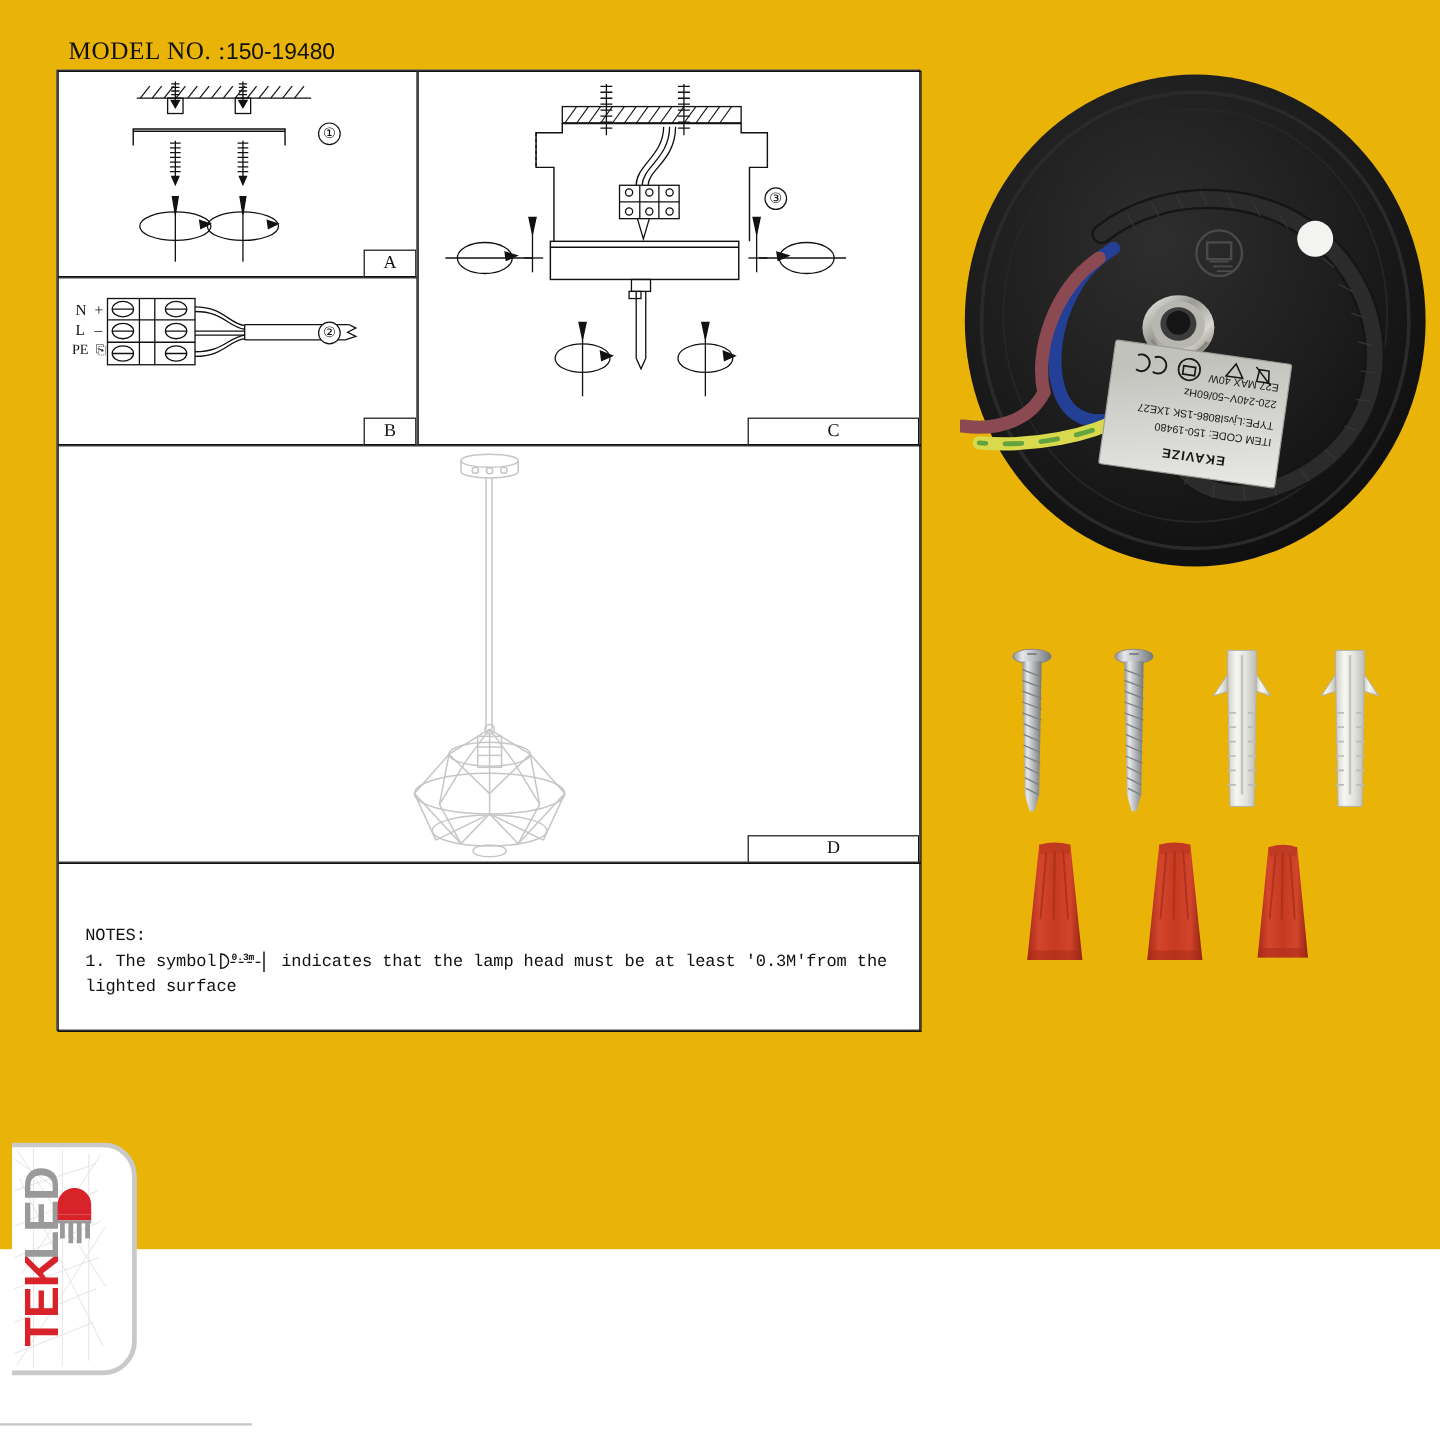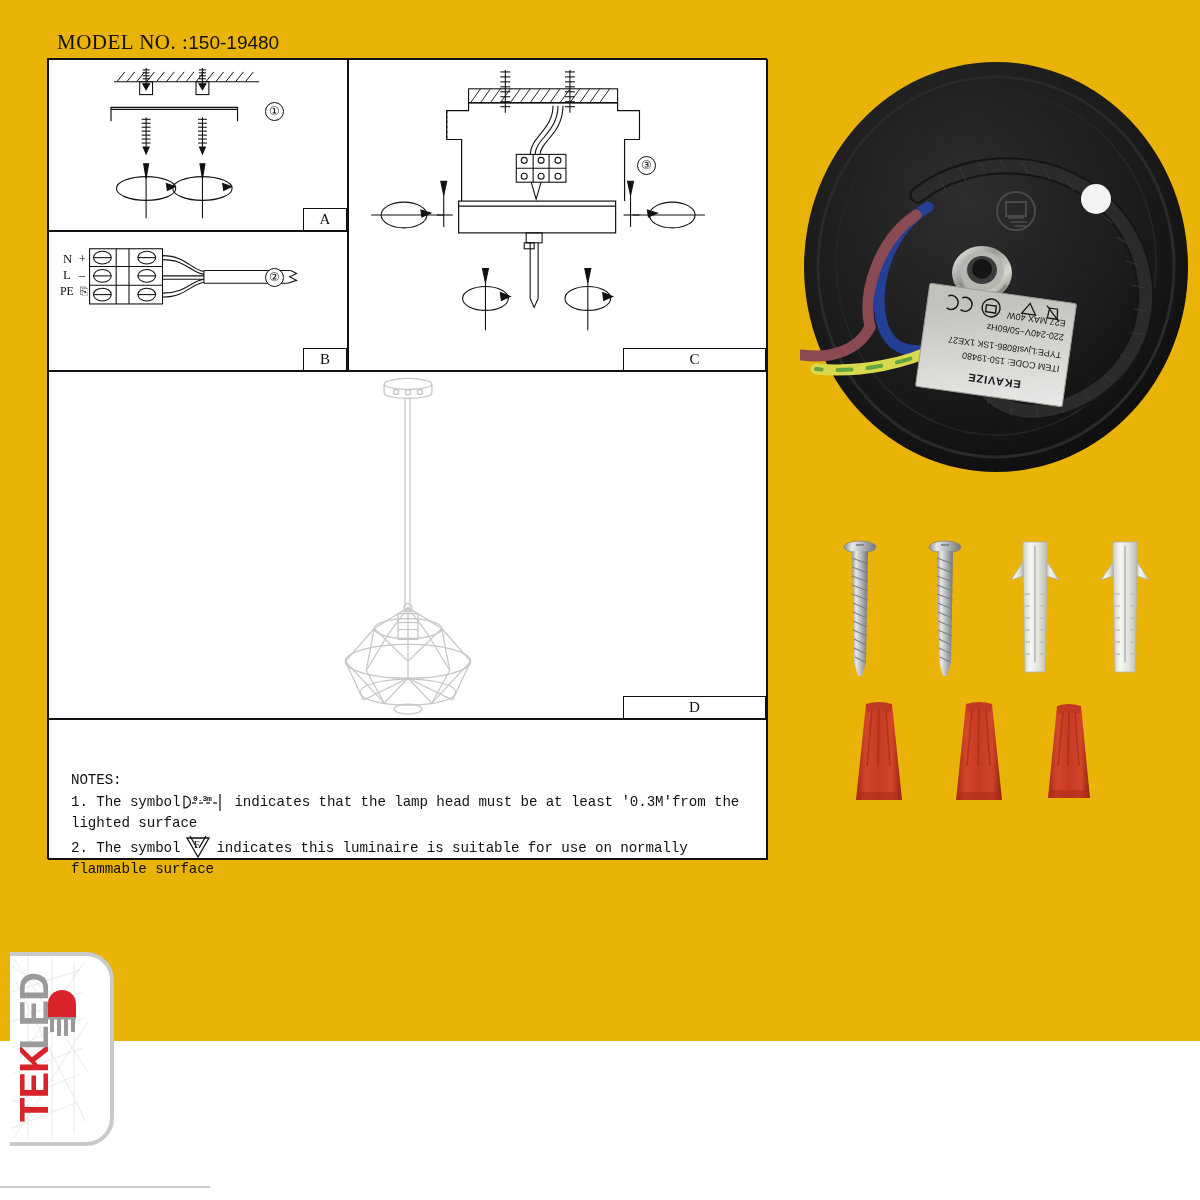--- a/index.html
+++ b/index.html
@@ -499,31 +499,20 @@
                   <line x1="11" y1="10" x2="15" y2="10"></line>
                   <line x1="18" y1="10" x2="22" y2="10"></line>
                   <line x1="25" y1="10" x2="29" y2="10"></line>
                   <line x1="32" y1="10" x2="36" y2="10"></line>
                   <line x1="39" y1="1" x2="39" y2="18"></line>
                 </g>
                 <text x="12" y="8" font-family="Liberation Mono, monospace" font-size="8" fill="#111">0.3m</text>
               </svg></span><span>indicates that the lamp head must be at least '0.3M'from the lighted surface</span>
         </div>
 
-        <div class="note-wrap">
-          <span>2.</span>
-          <span>The symbol</span><span class="note-sym sym-f"><svg width="28" height="24" viewBox="0 0 28 24">
-                <g stroke="#111" fill="none" stroke-width="1.3">
-                  <path d="M3 3 L25 3 L14 22 Z"></path>
-                  <line x1="6" y1="1" x2="13" y2="13"></line>
-                  <line x1="22" y1="1" x2="15" y2="13"></line>
-                </g>
-                <text x="10" y="13" font-family="Liberation Serif, serif" font-size="10" fill="#111">F</text>
-              </svg></span><span>indicates this luminaire is suitable for use on normally flammable surface</span>
-        </div>
 
       </div>
     </div>
 
   </div>
 
   <div id="photo-rose">
     <svg width="396" height="440" viewBox="0 0 396 440">
       <defs>
         <radialGradient id="roseShade" cx="42%" cy="34%" r="78%">

